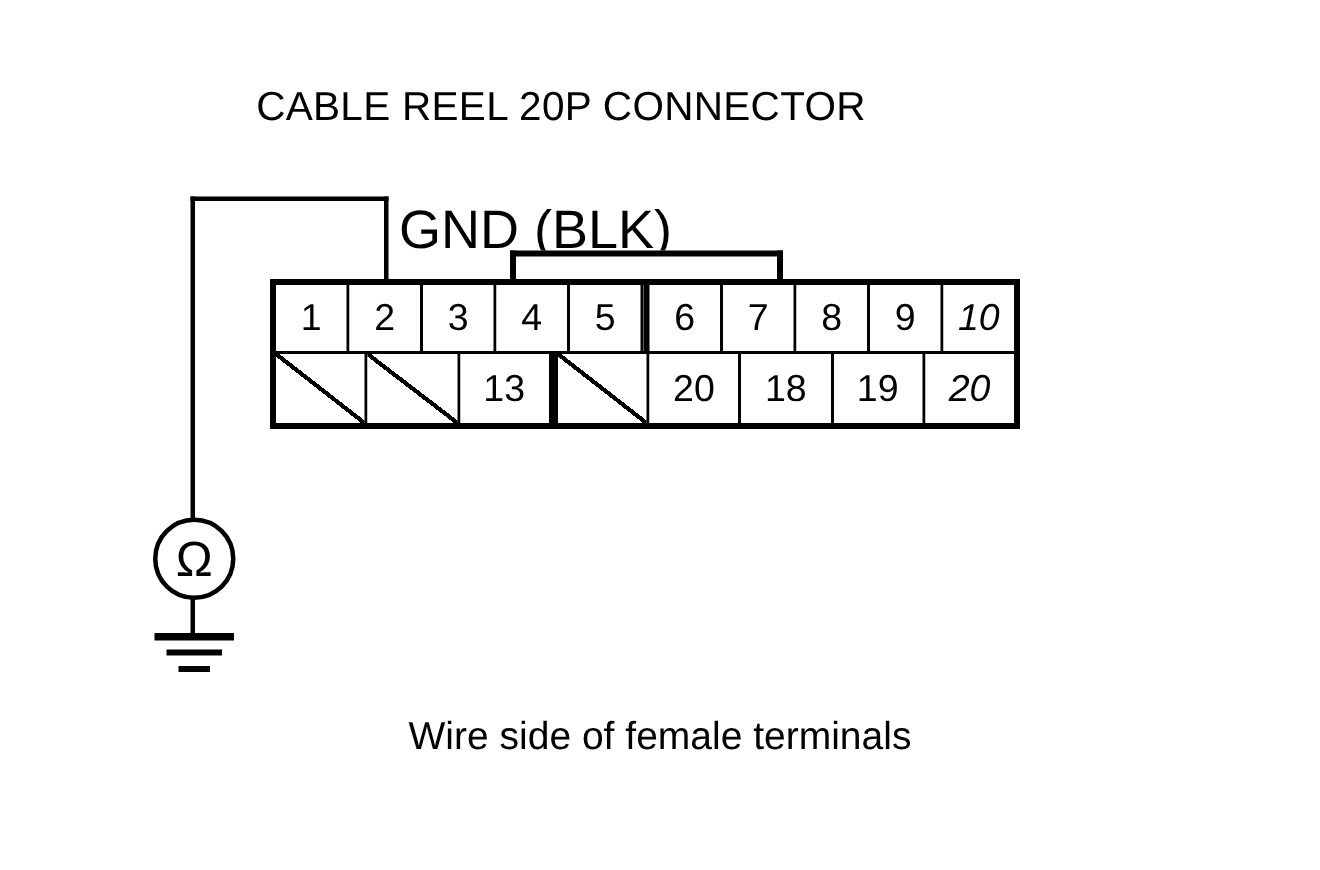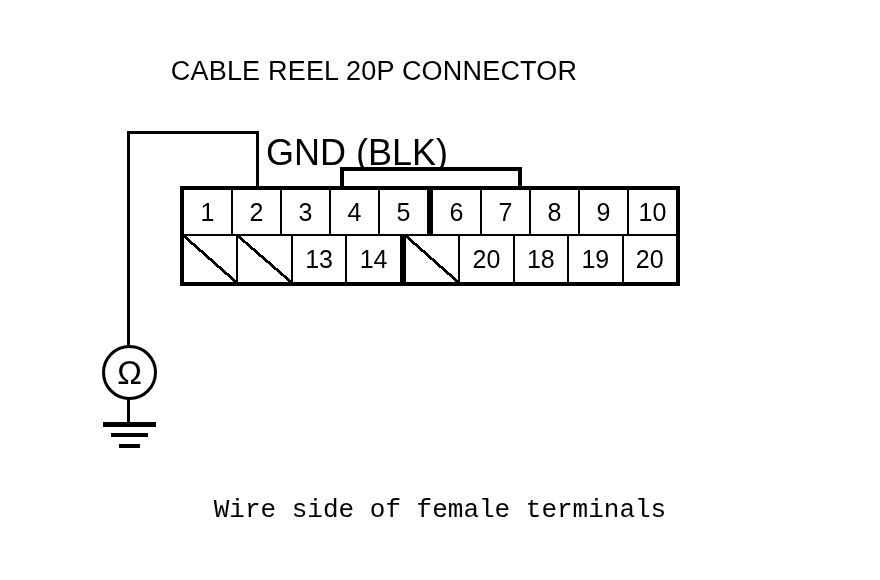--- a/index.html
+++ b/index.html
@@ -38,26 +38,25 @@
     position: absolute;
     left: 266px;
     top: 132px;
     font-size: 36px;
     white-space: nowrap;
   }
 
   .caption-text {
     position: absolute;
     left: 0;
-    top: 495px;
+    top: 475px;
     width: 880px;
     text-align: center;
     font-size: 26px;
     white-space: nowrap;
-    font-family: Liberation Mono, monospace;
   }
 
   
   .connector {
     position: absolute;
     left: 180px;
     top: 186px;
     width: 500px;
     height: 100px;
     box-sizing: border-box;
@@ -75,21 +74,21 @@
     position: relative;
     box-sizing: border-box;
     border-right: 2px solid #000;
     display: flex;
     align-items: center;
     justify-content: center;
     font-size: 25px;
     line-height: 1;
     background: #fff;
   }
-  .cell:last-child { border-right: none; }
+  .cell:last-child { border-right: none; font-style: italic; }
   .cell.thick-left { border-left: 4px solid #000; }
   .cell.blank::after {
     content: "";
     position: absolute;
     left: 0; top: 0;
     width: 100%; height: 100%;
     background:
       linear-gradient(to top right,
         transparent calc(50% - 1.4px),
         #000 calc(50% - 1.4px),
@@ -202,23 +201,20 @@
     <div class="conn-row row-bottom">
       <div class="cell blank">
         
       </div>
       <div class="cell blank">
         
       </div>
       <div class="cell">
         <span class="cell-label">13</span>
       </div>
-      <div class="cell">
-        <span class="cell-label">14</span>
-      </div>
       <div class="cell blank thick-left">
         
       </div>
       <div class="cell">
         <span class="cell-label">20</span>
       </div>
       <div class="cell">
         <span class="cell-label">18</span>
       </div>
       <div class="cell">

